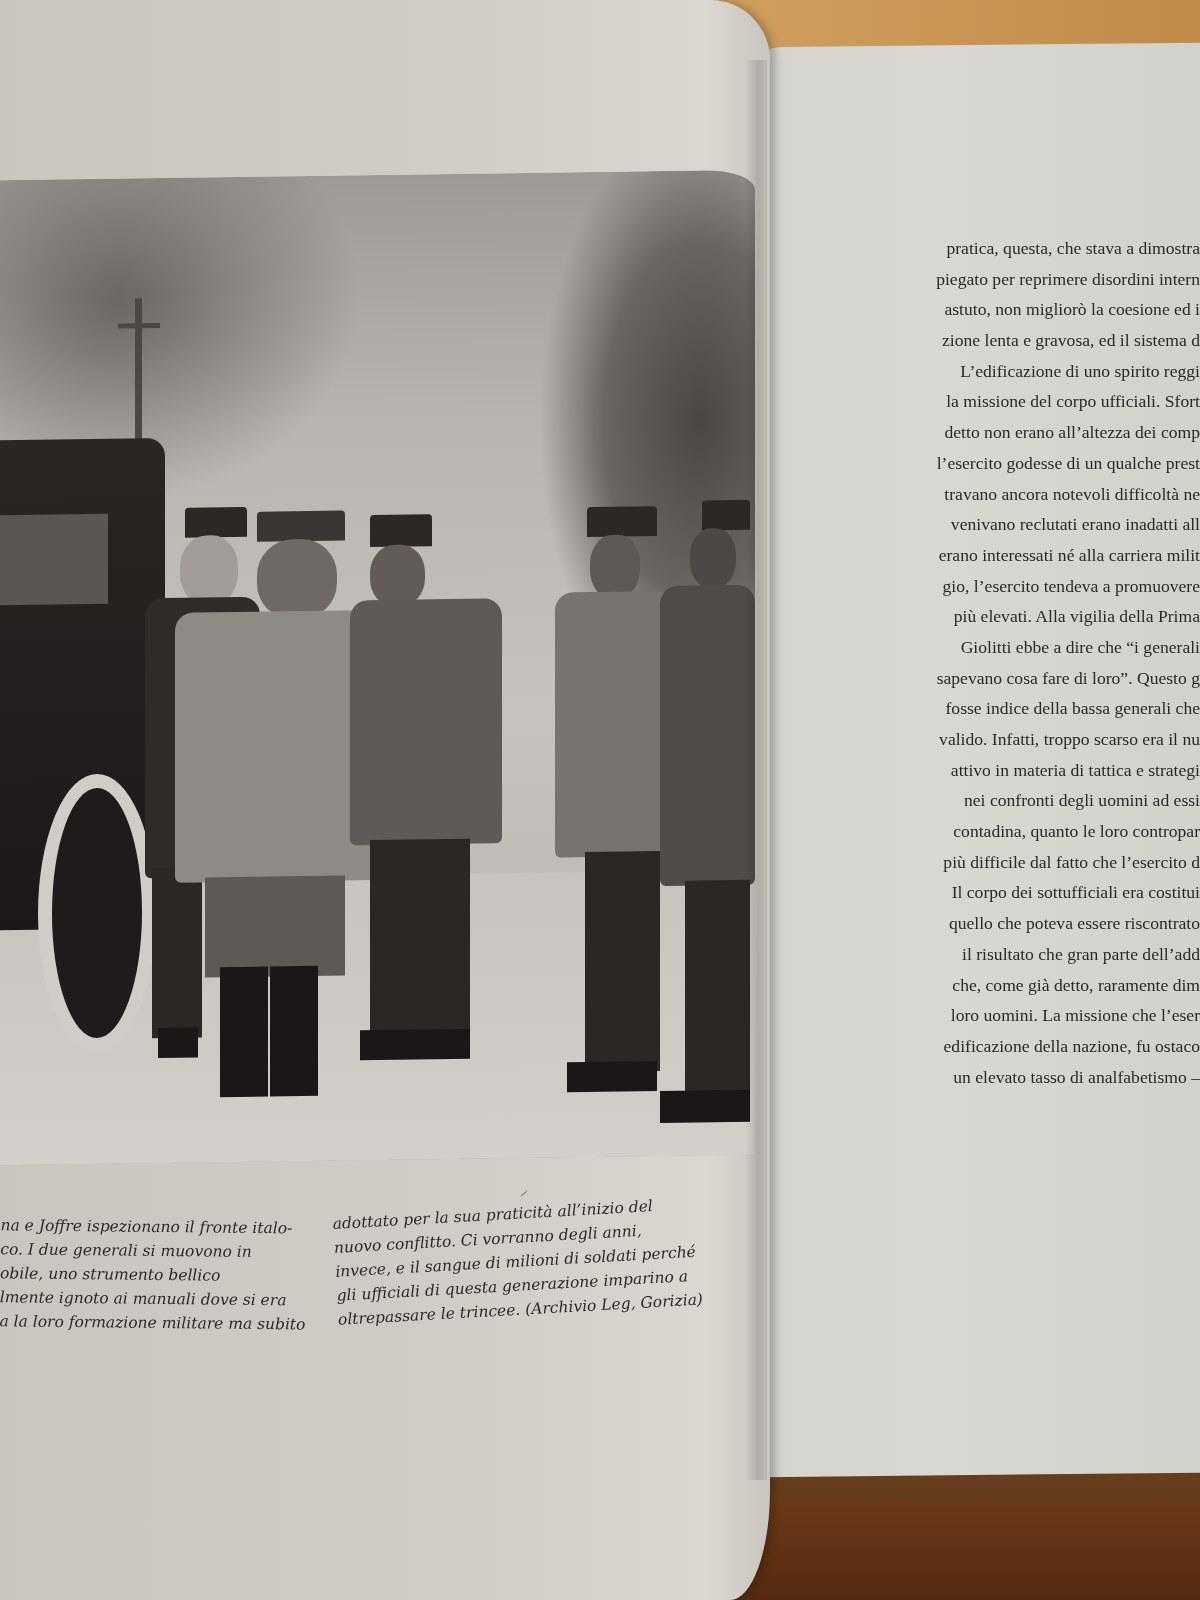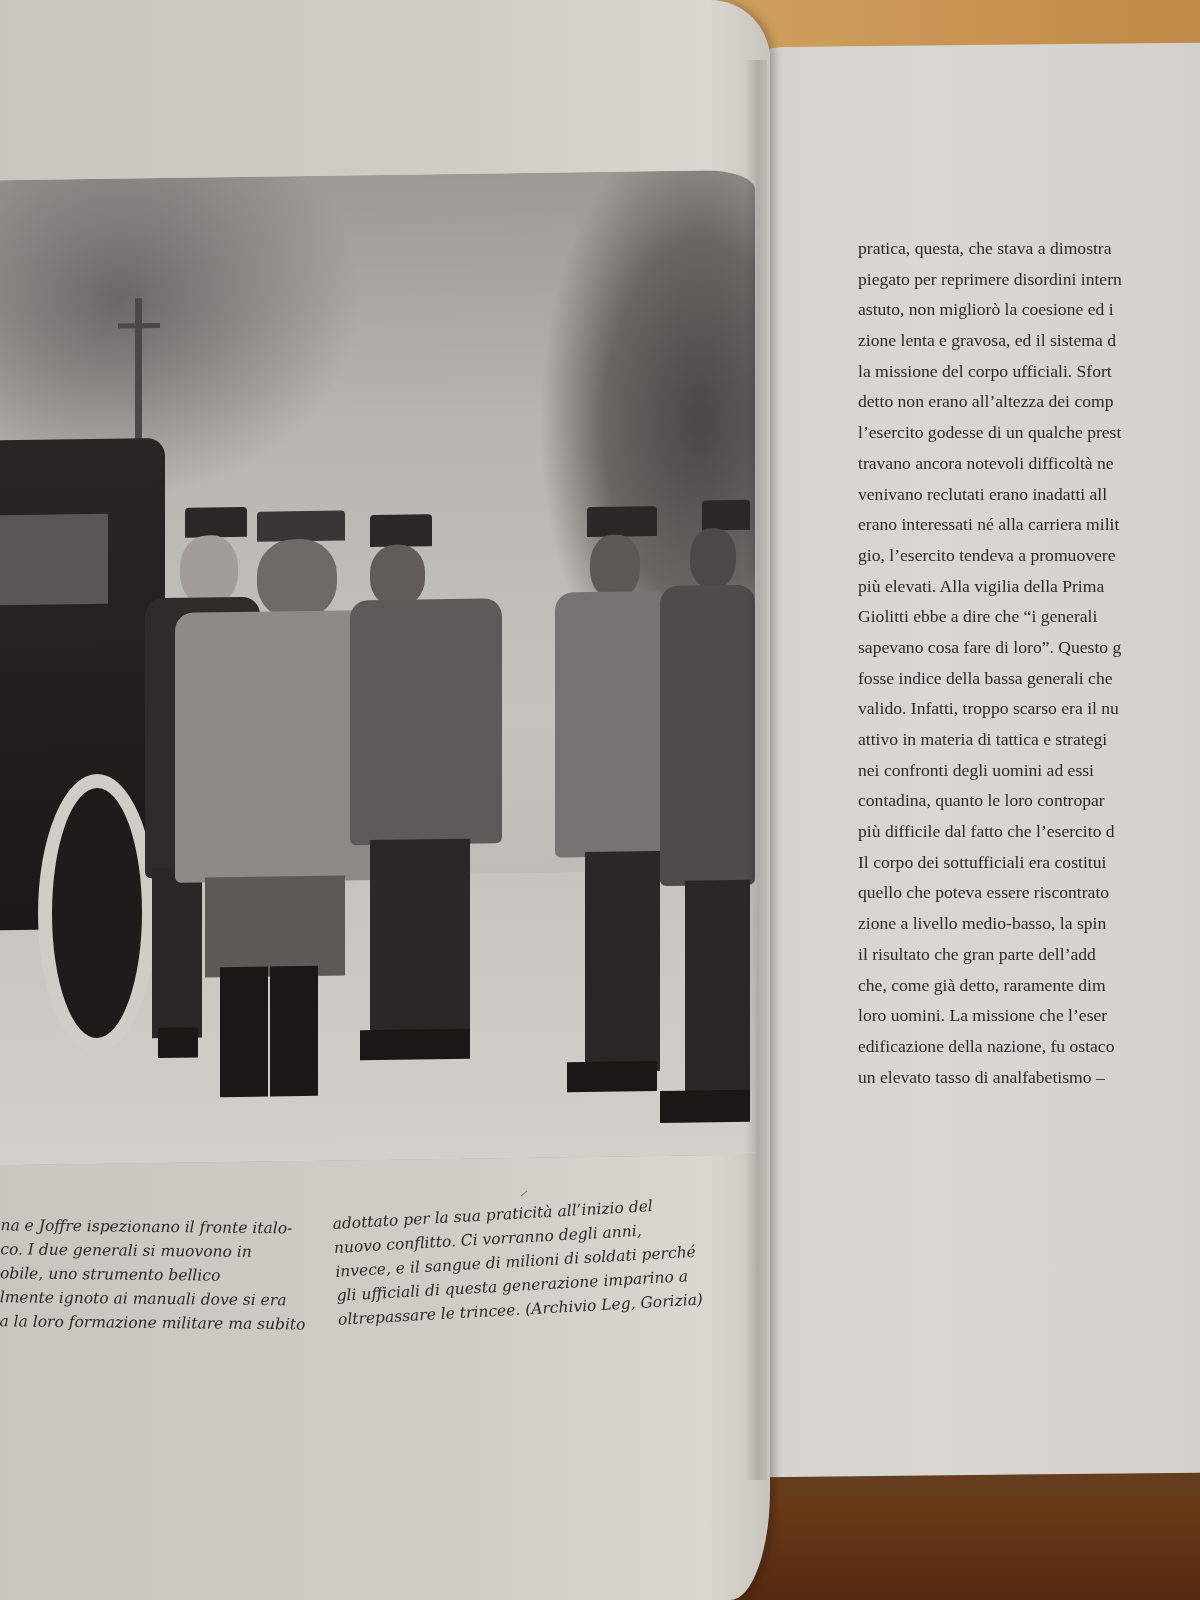--- a/index.html
+++ b/index.html
@@ -77,21 +77,21 @@
     font-size: 15.5px; line-height: 24px; color: #2a2826;
   }
   .caption-left { left: 0; top: 1215px; width: 320px; transform: rotate(0.6deg); }
   .caption-right { left: 332px; top: 1212px; width: 380px; transform: rotate(-3.2deg); transform-origin: left top; }
   .caption div { white-space: nowrap; }
   
   .body-text {
     position: absolute; left: 858px; top: 233px; width: 342px; overflow: hidden;
     font-family: "Liberation Serif", serif; font-size: 17.6px; color: #2b2927;
   }
-  .body-text .line { white-space: nowrap; height: 30.7px; line-height: 30.7px; }
+  .body-text .line { white-space: nowrap; height: 30.7px; line-height: 30.7px; text-align: right; }
   .body-text .indent { padding-left: 34px; }
   .spine {
     position: absolute; left: 745px; top: 60px; width: 22px; height: 1420px;
     background: linear-gradient(90deg, rgba(0,0,0,0) 0%, rgba(0,0,0,0.14) 60%, rgba(0,0,0,0.05) 100%);
   }
   .scratch {
     position: absolute; left: 520px; top: 1193px; width: 8px; height: 1px; background: #7a7773;
     transform: rotate(-40deg);
   }
 </style>
@@ -173,37 +173,37 @@
   </div>
 </div>
 
 <div class="spine"></div>
 
 <div class="body-text">
   <div class="line">pratica, questa, che stava a dimostra</div>
   <div class="line">piegato per reprimere disordini intern</div>
   <div class="line">astuto, non migliorò la coesione ed i</div>
   <div class="line">zione lenta e gravosa, ed il sistema d</div>
+  <div class="line indent">L’edificazione di uno spirito reggi</div>
   <div class="line">la missione del corpo ufficiali. Sfort</div>
   <div class="line">detto non erano all’altezza dei comp</div>
   <div class="line">l’esercito godesse di un qualche prest</div>
   <div class="line">travano ancora notevoli difficoltà ne</div>
   <div class="line">venivano reclutati erano inadatti all</div>
   <div class="line">erano interessati né alla carriera milit</div>
   <div class="line">gio, l’esercito tendeva a promuovere</div>
   <div class="line">più elevati. Alla vigilia della Prima</div>
   <div class="line">Giolitti ebbe a dire che “i generali</div>
   <div class="line">sapevano cosa fare di loro”. Questo g</div>
   <div class="line">fosse indice della bassa generali che</div>
   <div class="line">valido. Infatti, troppo scarso era il nu</div>
   <div class="line">attivo in materia di tattica e strategi</div>
   <div class="line">nei confronti degli uomini ad essi</div>
   <div class="line">contadina, quanto le loro contropar</div>
   <div class="line">più difficile dal fatto che l’esercito d</div>
   <div class="line">Il corpo dei sottufficiali era costitui</div>
   <div class="line">quello che poteva essere riscontrato</div>
-  <div class="line">zione a livello medio-basso, la spin</div>
   <div class="line">il risultato che gran parte dell’add</div>
   <div class="line">che, come già detto, raramente dim</div>
   <div class="line">loro uomini. La missione che l’eser</div>
   <div class="line">edificazione della nazione, fu ostaco</div>
   <div class="line">un elevato tasso di analfabetismo –</div>
 </div>
 
 </body></html>

